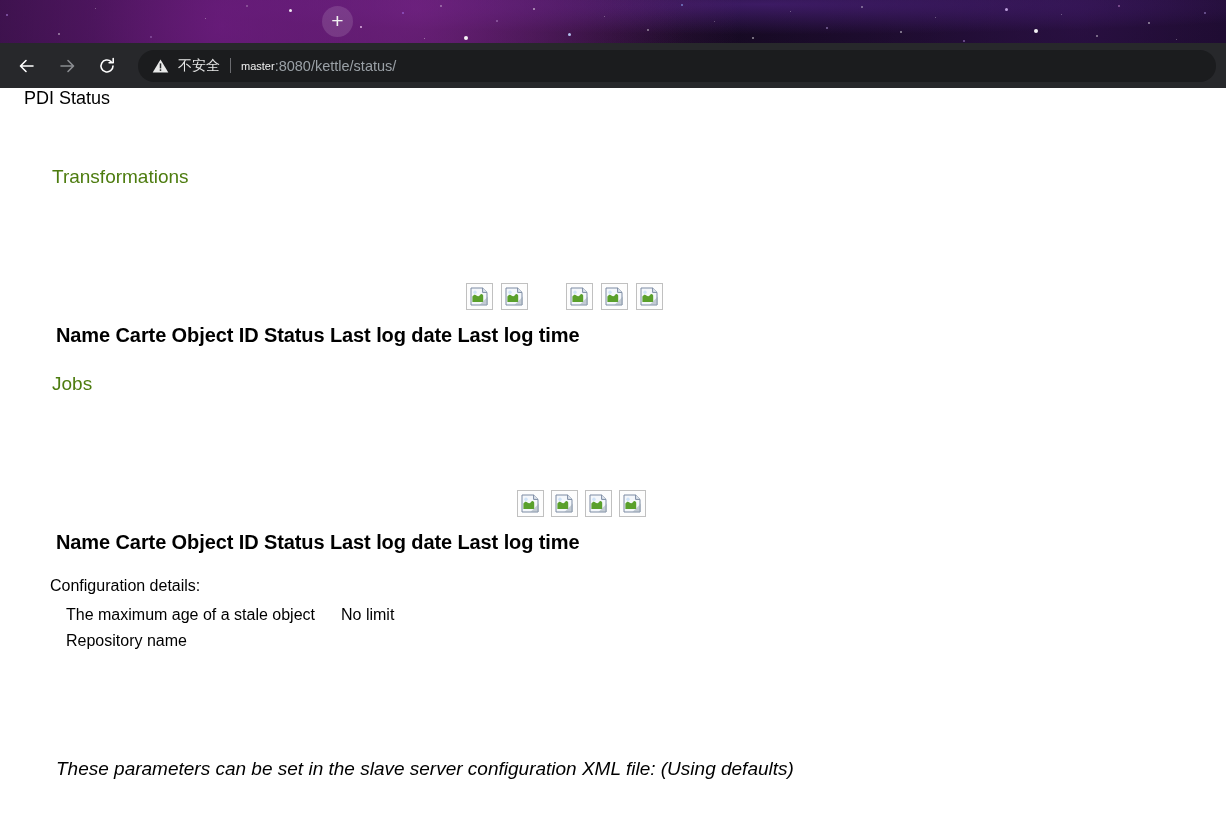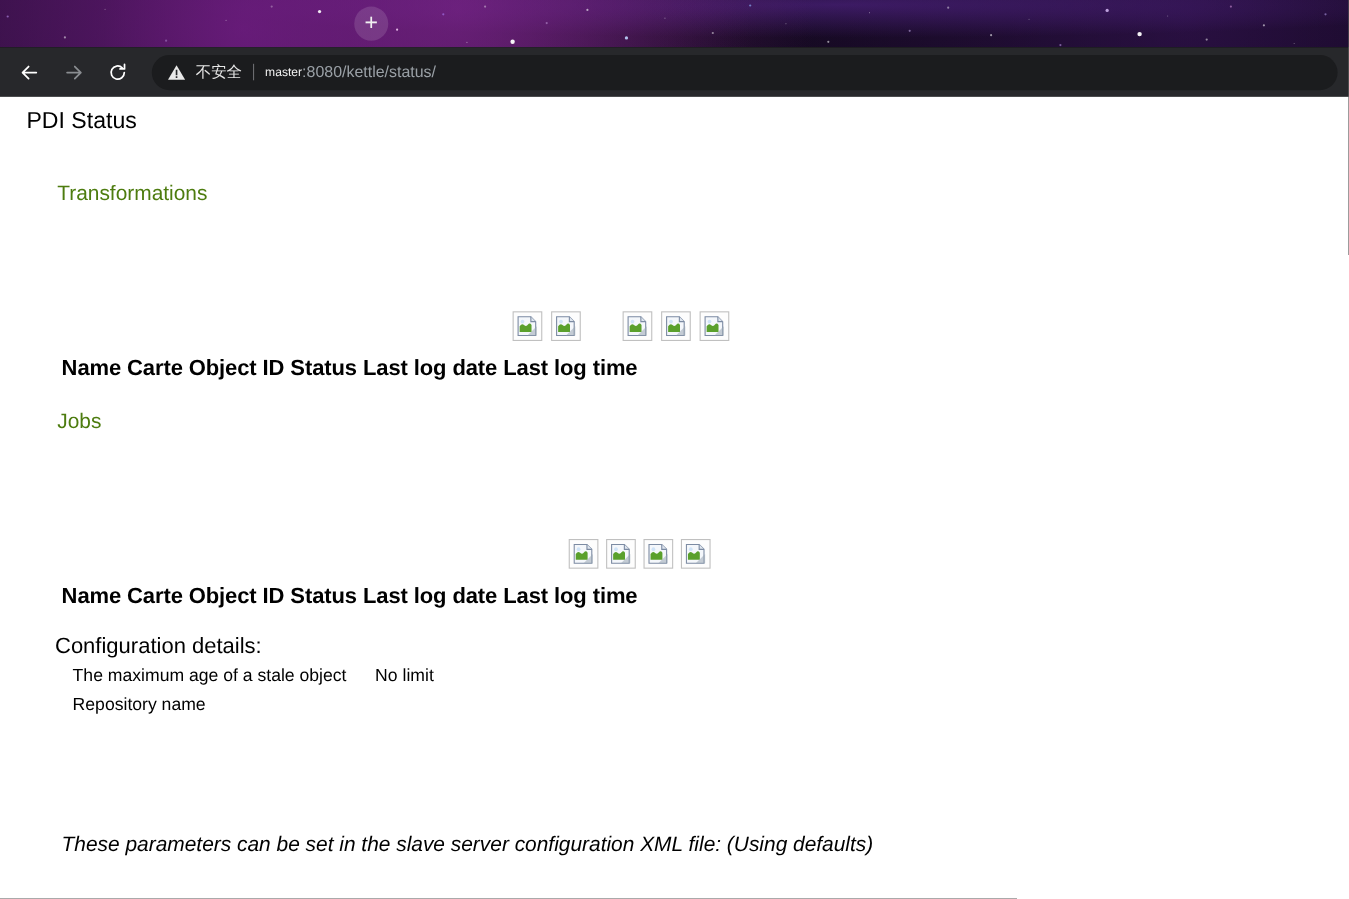--- a/index.html
+++ b/index.html
@@ -193,22 +193,22 @@
   .page {
     position: relative;
     padding: 0;
     color: #000;
     font-family: "Liberation Sans", sans-serif;
   }
 
   .h1-pdi {
     position: absolute;
     left: 24px;
-    top: 10px;
-    font-size: 21px;
+    top: 0;
+    font-size: 18px;
     font-weight: 400;
     margin: 0;
     color: #000;
   }
 
   .h2-sec {
     position: absolute;
     left: 52px;
     font-size: 19px;
     font-weight: 400;
@@ -247,21 +247,21 @@
     white-space: nowrap;
     letter-spacing: -0.1px;
   }
   .tbl-head.trans { top: 236px; }
   .tbl-head.jobs  { top: 443px; }
 
   .cfg-title {
     position: absolute;
     left: 50px;
     top: 489px;
-    font-size: 20px;
+    font-size: 16px;
     font-weight: 400;
   }
   .cfg-table {
     position: absolute;
     left: 66px;
     top: 518px;
     border-collapse: collapse;
     font-size: 16px;
     font-weight: 400;
   }

